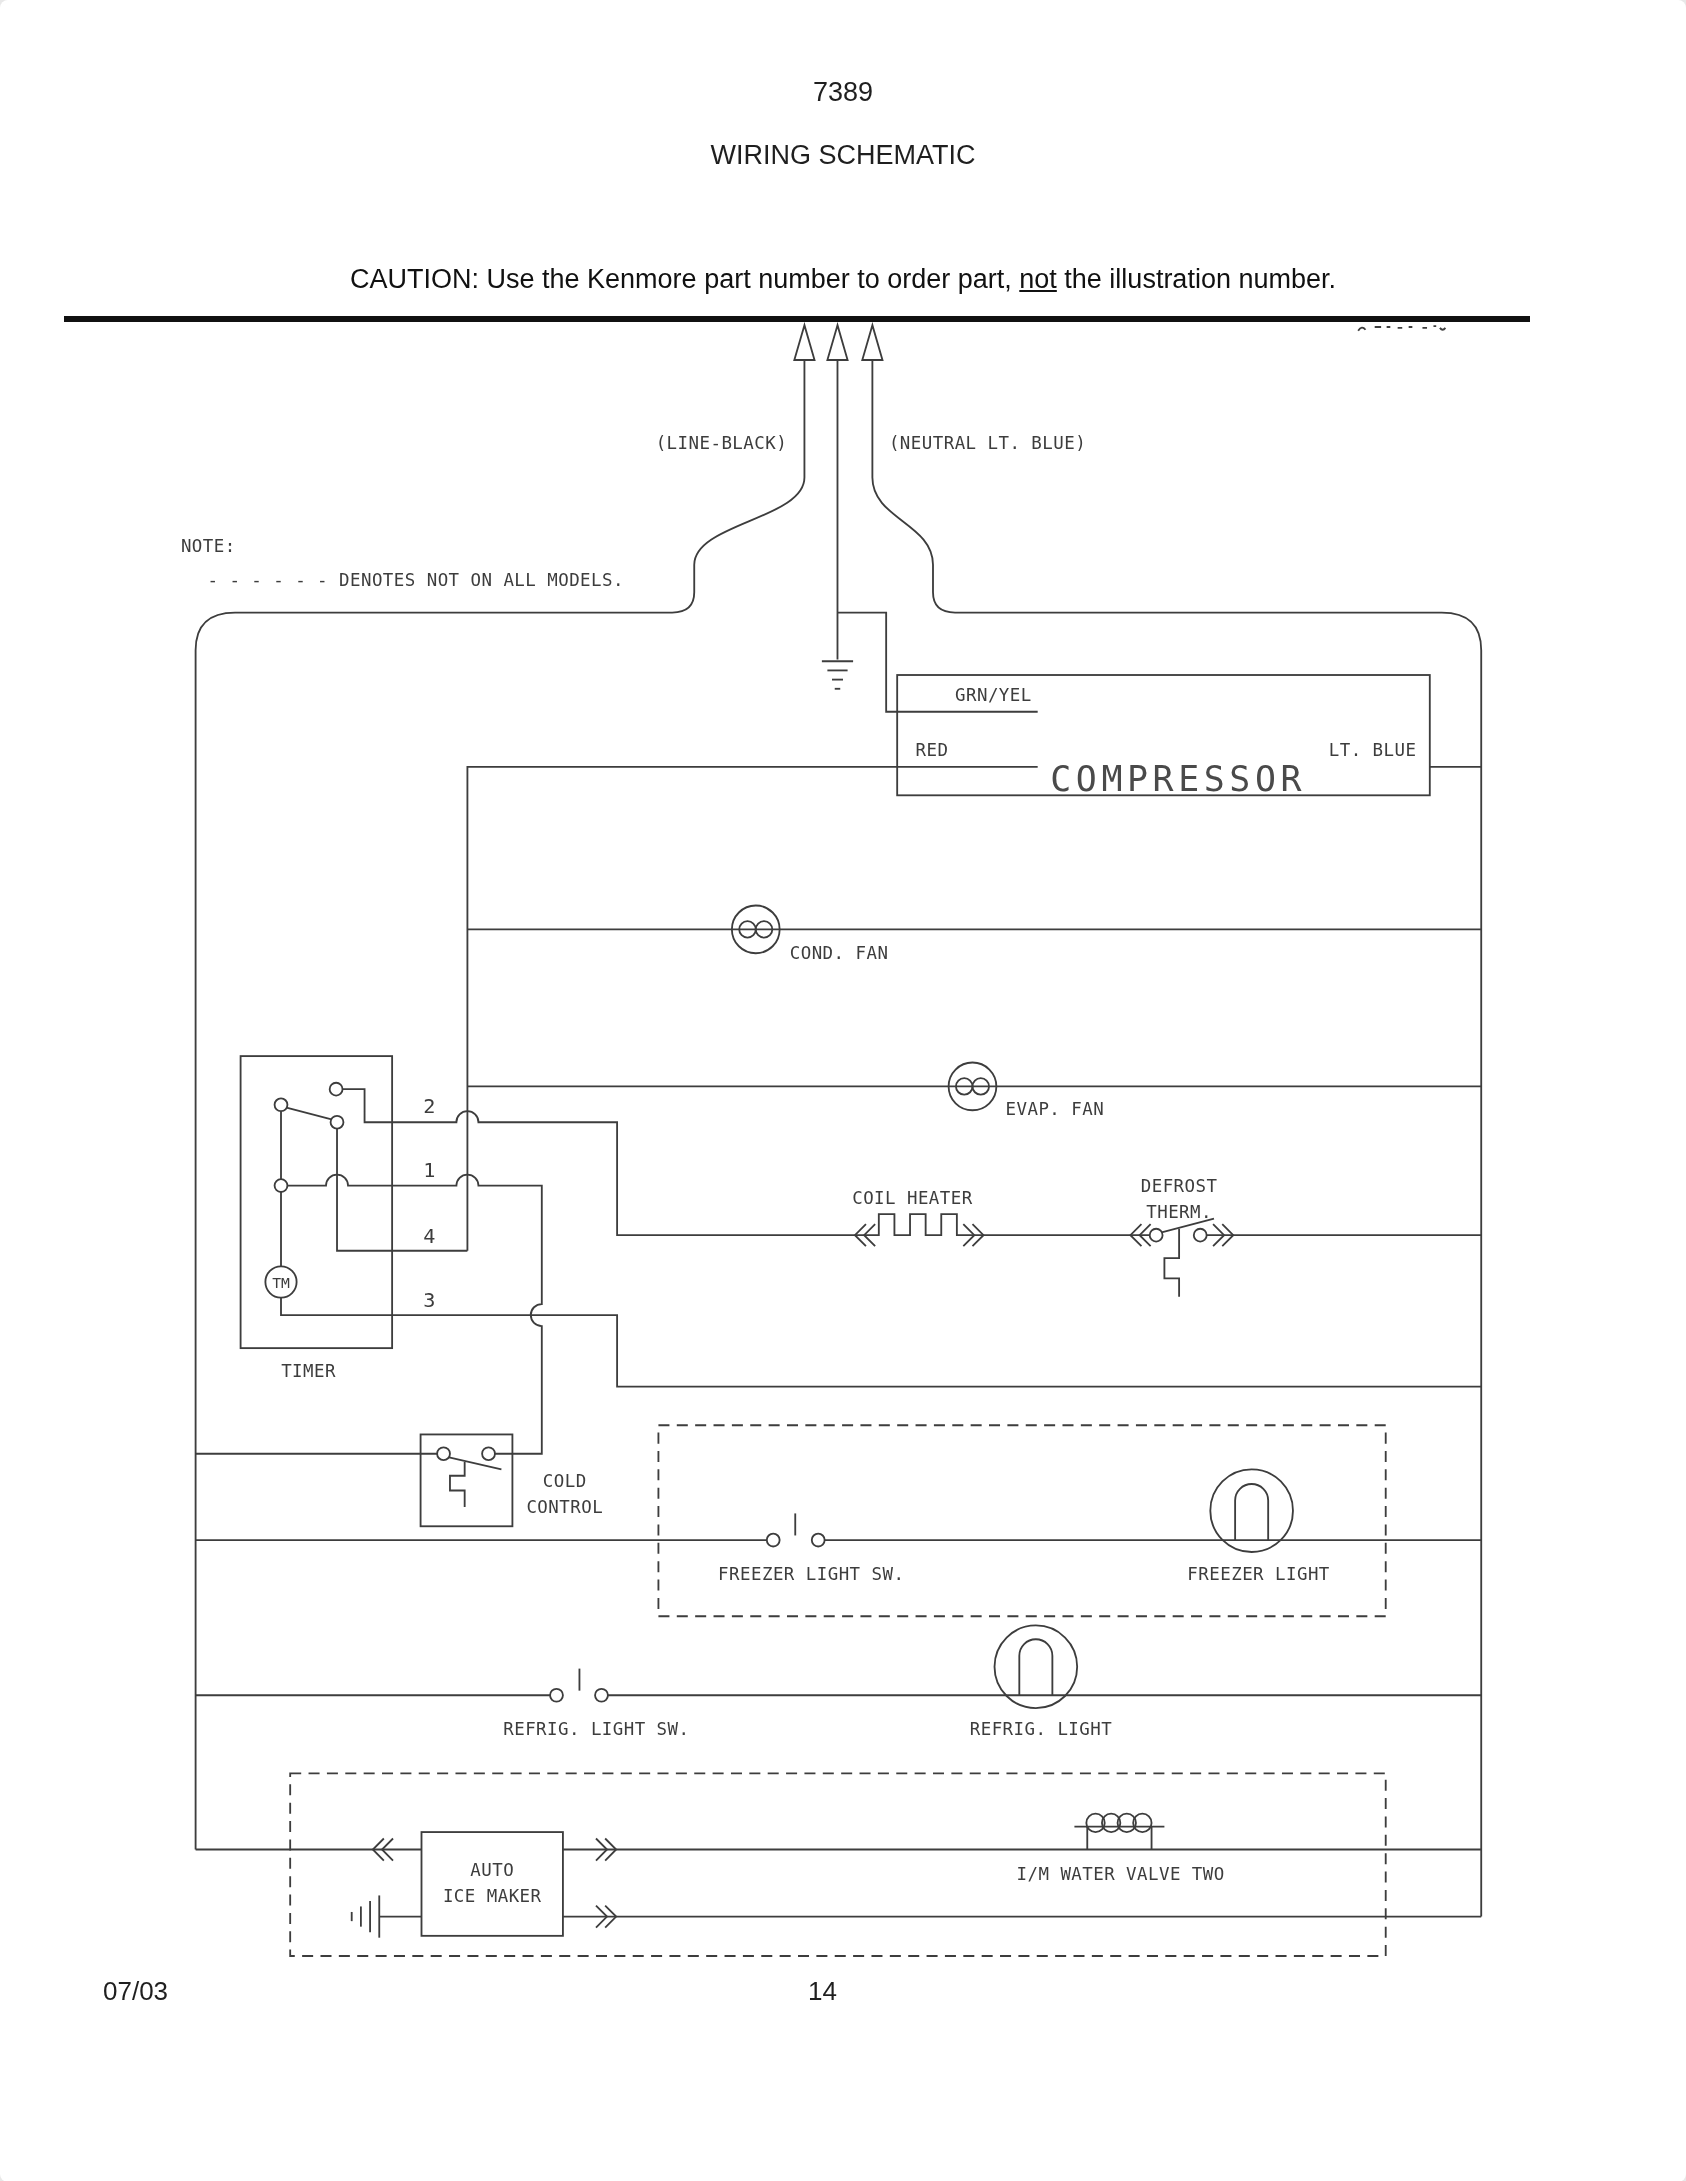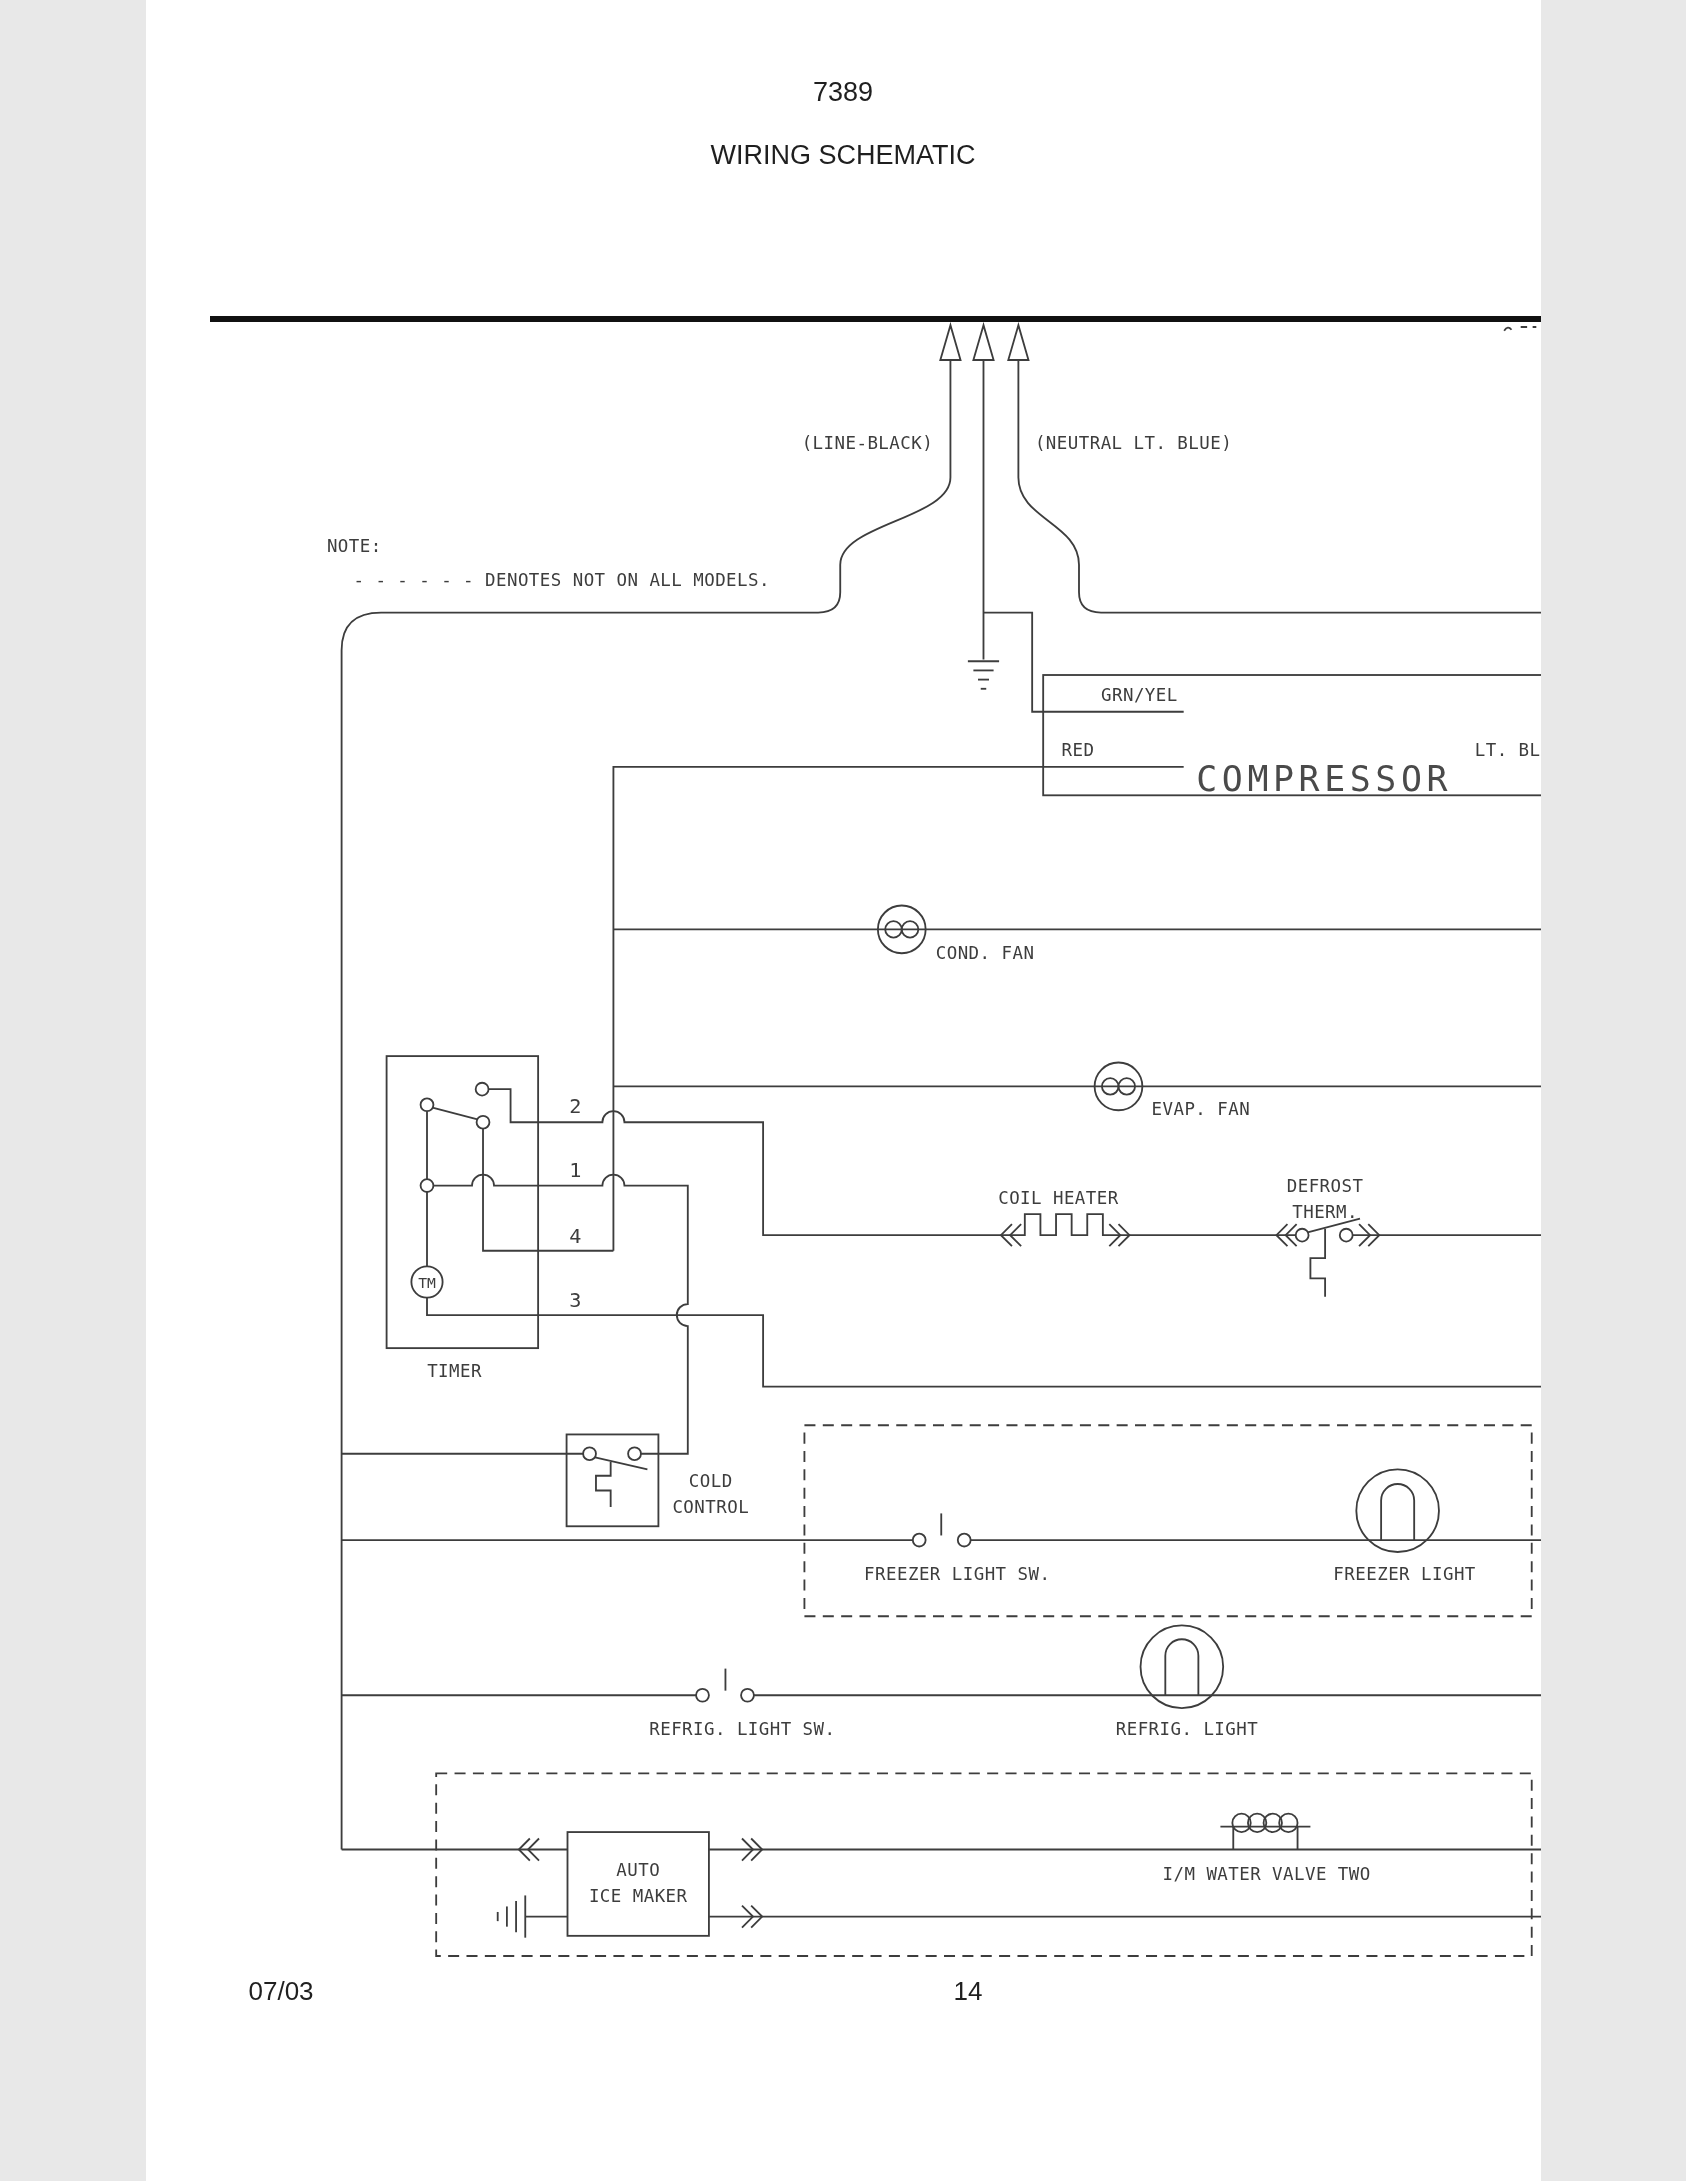--- a/index.html
+++ b/index.html
@@ -1,17 +1,17 @@
 <!DOCTYPE html>
 <html style="font-size:14.7px"><head>
 <meta charset="utf-8">
 <style>
   html,body{margin:0;padding:0;background:#e8e8e8;}
-  #page{position:relative;width:1395px;height:2182px;background:#fff;margin:0 auto;
-        font-family:"Liberation Sans",sans-serif;color:#222;overflow:hidden;}
+  #page{position:relative;width:1686px;height:2182px;background:#fff;margin:0 auto;
+        font-family:"Liberation Sans",sans-serif;color:#222;overflow:hidden;border-radius:8px;}
   .hdr{position:absolute;left:0;right:0;text-align:center;font-size:27px;color:#1f1f1f;}
   #caution{position:absolute;left:0;right:0;top:264px;text-align:center;font-size:27px;color:#111;}
   #caution .u{text-decoration:underline;}
   #rule{position:absolute;left:64px;top:316px;width:1466px;height:6.4px;background:#111;}
   .foot{position:absolute;font-size:26px;color:#1f1f1f;text-align:center;}
   #foot-date{left:103px;top:1976px;}
   #foot-page{left:808px;top:1976px;width:64px;text-align:left;}
   svg{position:absolute;left:0;top:0;}
   .wire{fill:none;stroke:#3d3d3d;stroke-width:2;}
   .boxline{fill:none;stroke:#3d3d3d;stroke-width:2;}
@@ -25,20 +25,21 @@
   .tmtxt{font-family:"DejaVu Sans Mono",monospace;font-size:16px;fill:#3d3d3d;}
 </style>
 </head>
 <body>
 
 <div id="page">
 
   <div class="hdr" style="top:77px">7389</div>
   <div class="hdr" style="top:140px">WIRING SCHEMATIC</div>
 
+  <div id="caution"><span>CAUTION: Use the Kenmore part number to order part, </span><span class="u">not</span><span> the illustration number.</span></div>
 
   <div id="rule"></div>
 
   <svg width="1686" height="2182" viewBox="0 0 1836 2376">
 
     <path class="wire" d="M1479,360 q4,-6 8,-1 M1497,356 h7 M1510,356 h4 M1522,357 h5 M1534,356 h4 M1549,357 h5 M1561,355 h3 M1568,357 q3,4 6,0"></path>
 
     <g>
       <path class="head" d="M876,354 L865,392 L887,392 Z"></path>
       <path class="head" d="M912,354 L901,392 L923,392 Z"></path>

